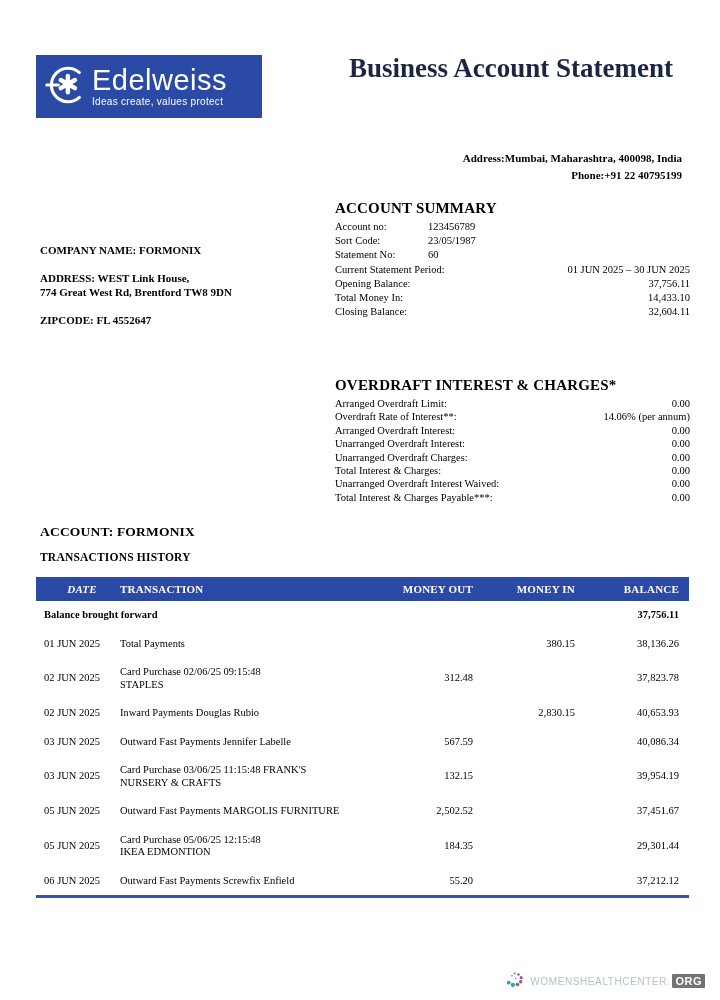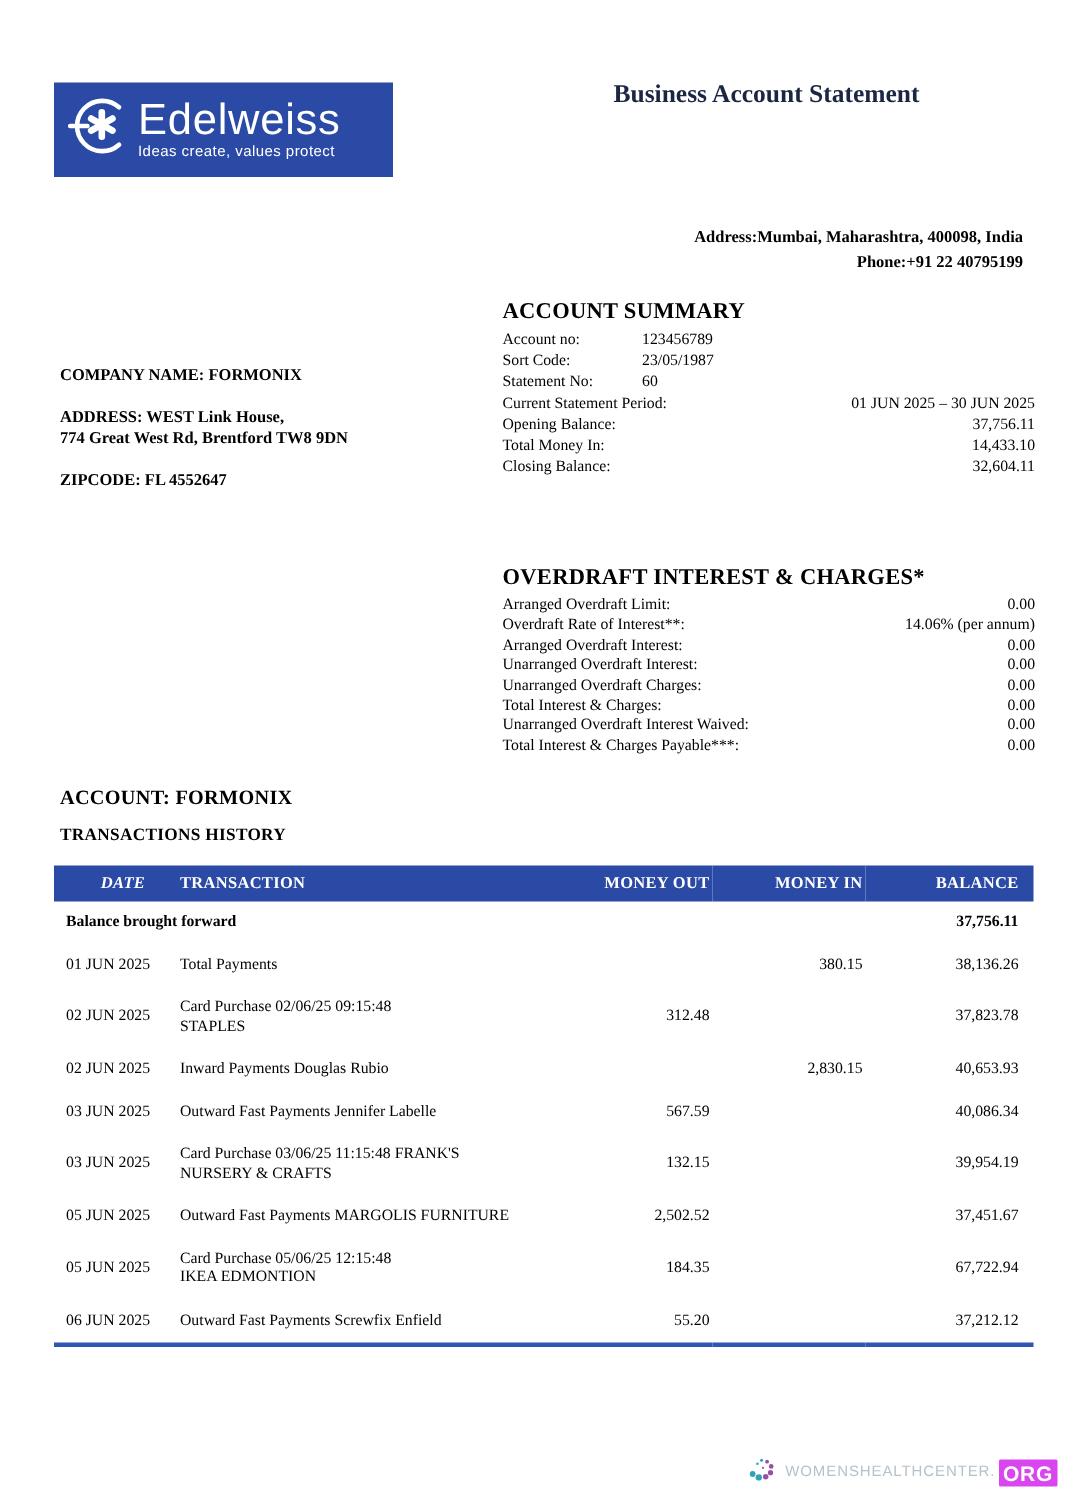--- a/index.html
+++ b/index.html
@@ -33,21 +33,21 @@
   .logo-tagline {
     font-family: "Liberation Sans", sans-serif;
     color: #ffffff; font-size: 10px; margin-top: 2px; letter-spacing: 0.3px;
   }
 
   
   .doc-title {
     position: absolute;
     left: 320px; top: 53px; width: 382px;
     text-align: center;
-    font-size: 17px; font-weight: bold;
+    font-size: 27px; font-weight: bold;
     color: #1b2742;
   }
   .contact {
     position: absolute;
     right: 38px; top: 150px;
     text-align: right;
     font-size: 11px; font-weight: bold; line-height: 17px;
   }
 
   
@@ -114,22 +114,22 @@
   .watermark {
     position: absolute;
     right: 15px; top: 968px;
     display: flex; align-items: center;
     font-family: "Liberation Sans", sans-serif;
   }
   .wm-dots { margin-right: 2px; }
   .wm-text { color: #b4c3ca; font-size: 10px; letter-spacing: 0.6px; }
   .wm-badge {
     display: inline-block;
-    background: #d946ef; color: #ffffff;
-    font-size: 14px; font-weight: bold;
+    background: #737373; color: #ffffff;
+    font-size: 11px; font-weight: bold;
     padding: 1px 3px; margin-left: 2px; border-radius: 1px;
     letter-spacing: 0.5px;
   }
 </style>
 </head>
 <body>
 
 <div class="page">
 
   <div class="logo-box">
@@ -322,21 +322,21 @@
         <td class="td-bal">37,451.67</td>
       </tr>
       <tr>
         <td class="td-date">05 JUN 2025</td>
         <td class="td-desc">
             <div>Card Purchase 05/06/25 12:15:48</div>
             <div>IKEA EDMONTION</div>
           </td>
         <td class="td-out">184.35</td>
         <td class="td-in"></td>
-        <td class="td-bal">67,722.94</td>
+        <td class="td-bal">29,301.44</td>
       </tr>
       <tr>
         <td class="td-date">06 JUN 2025</td>
         <td class="td-desc">
             <div>Outward Fast Payments Screwfix Enfield</div>
             <div></div>
           </td>
         <td class="td-out">55.20</td>
         <td class="td-in"></td>
         <td class="td-bal">37,212.12</td>

